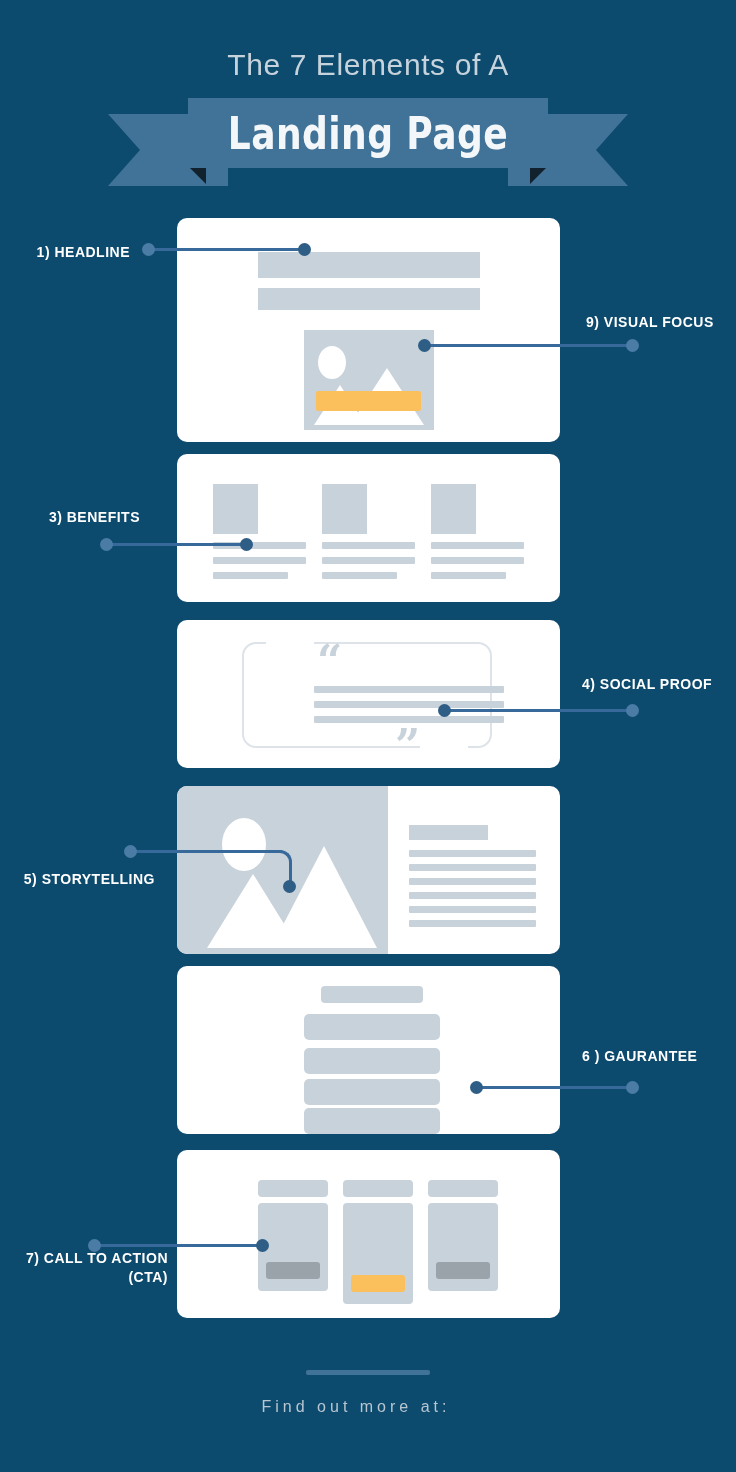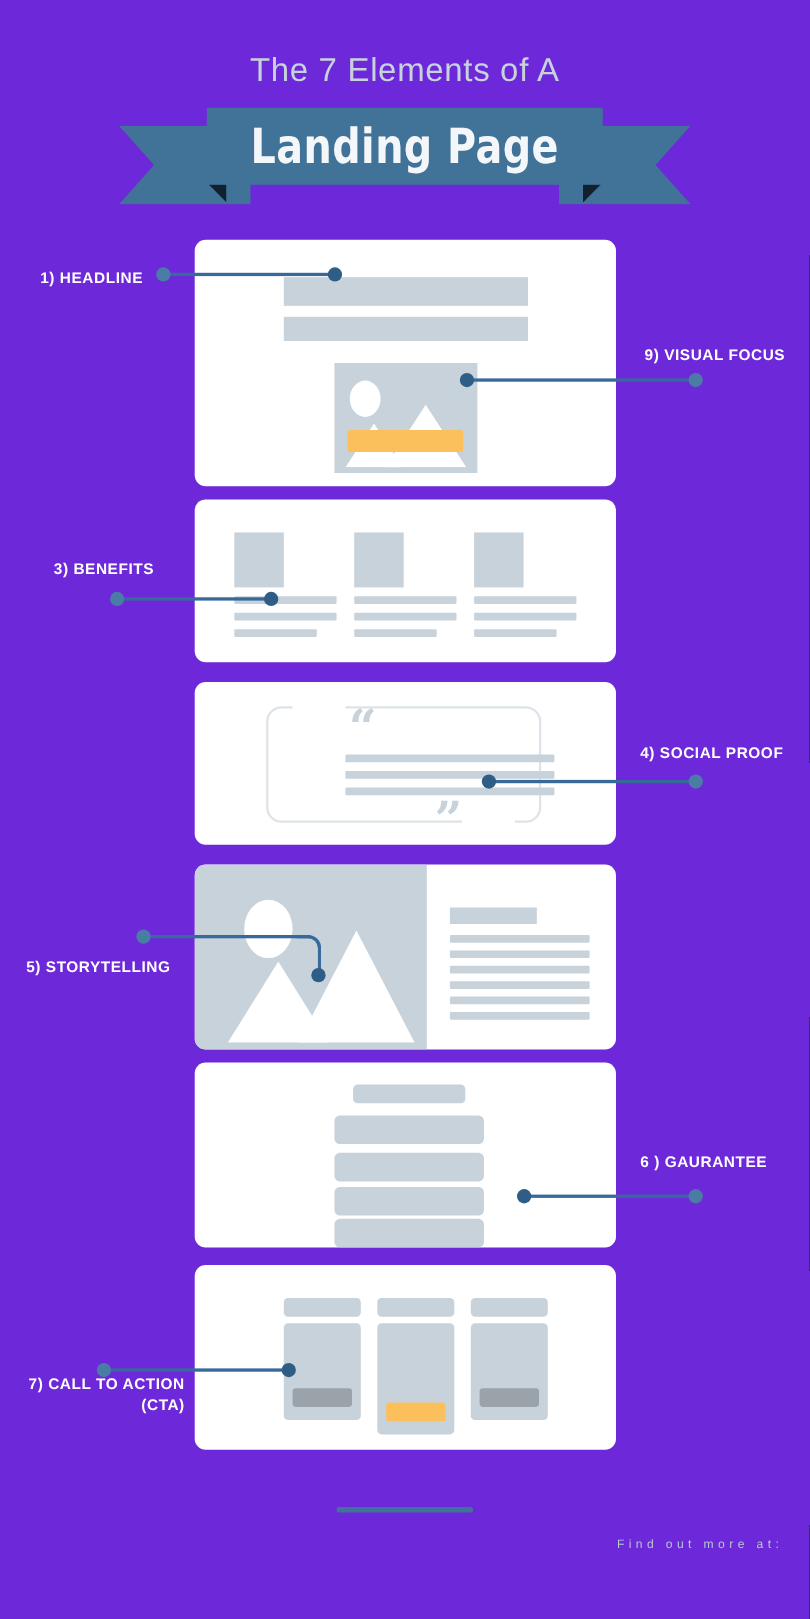--- a/index.html
+++ b/index.html
@@ -9,21 +9,21 @@
     height: 1472px;
     background: #16293a;
     font-family: "Liberation Sans", sans-serif;
     overflow: hidden;
   }
 
   #page {
     position: relative;
     width: 736px;
     height: 1472px;
-    background: #6d28d9;
+    background: #0c4a6e;
   }
 
   
   .header-title {
     position: absolute;
     top: 48px;
     left: 0;
     width: 736px;
     text-align: center;
     font-size: 30px;
@@ -256,22 +256,22 @@
     top: 1370px;
     width: 124px;
     height: 5px;
     background: #417398;
     border-radius: 2px;
   }
   .footer-a {
     position: absolute;
     left: 0; top: 1398px;
     width: 712px;
-    text-align: right;
-    font-size: 11px;
+    text-align: center;
+    font-size: 16px;
     letter-spacing: 4px;
     color: #b8c6d1;
   }
   .footer-b {
     position: absolute;
     left: 0; top: 1420px;
     width: 736px;
     text-align: center;
     font-size: 15px;
     font-weight: bold;

